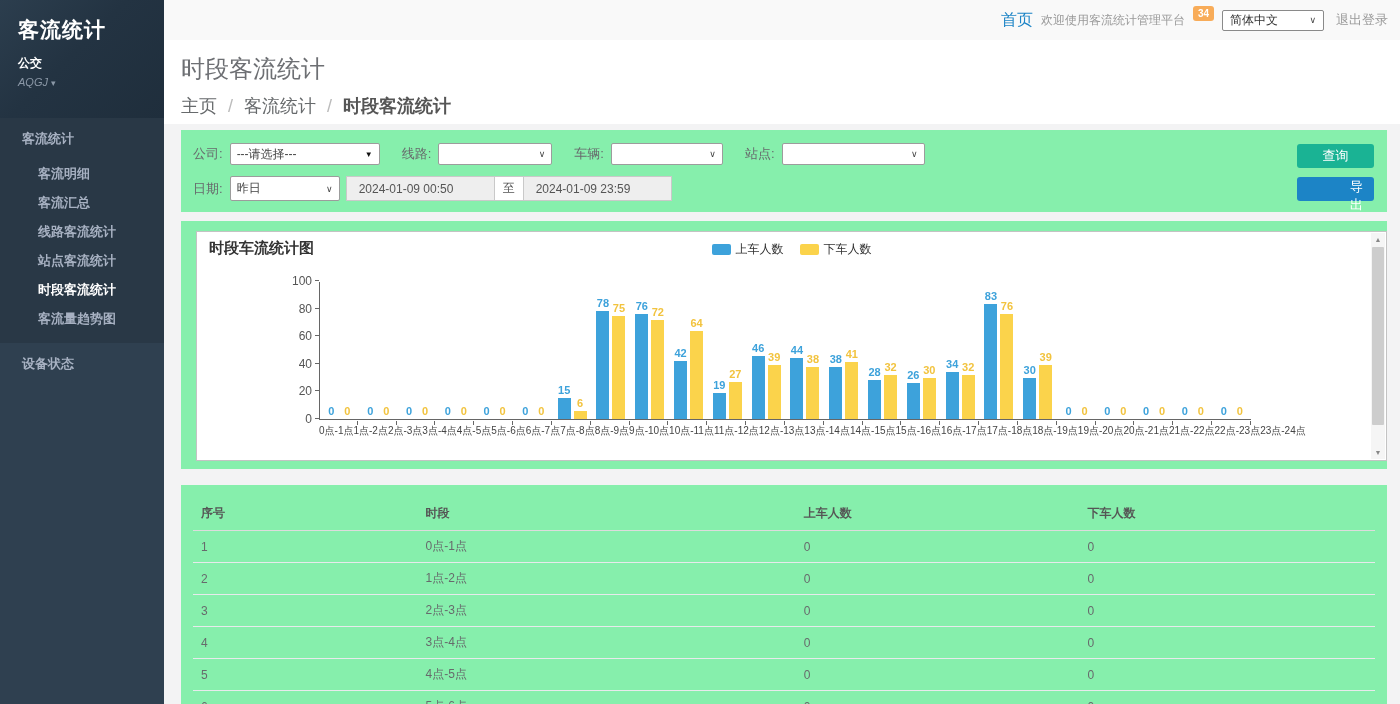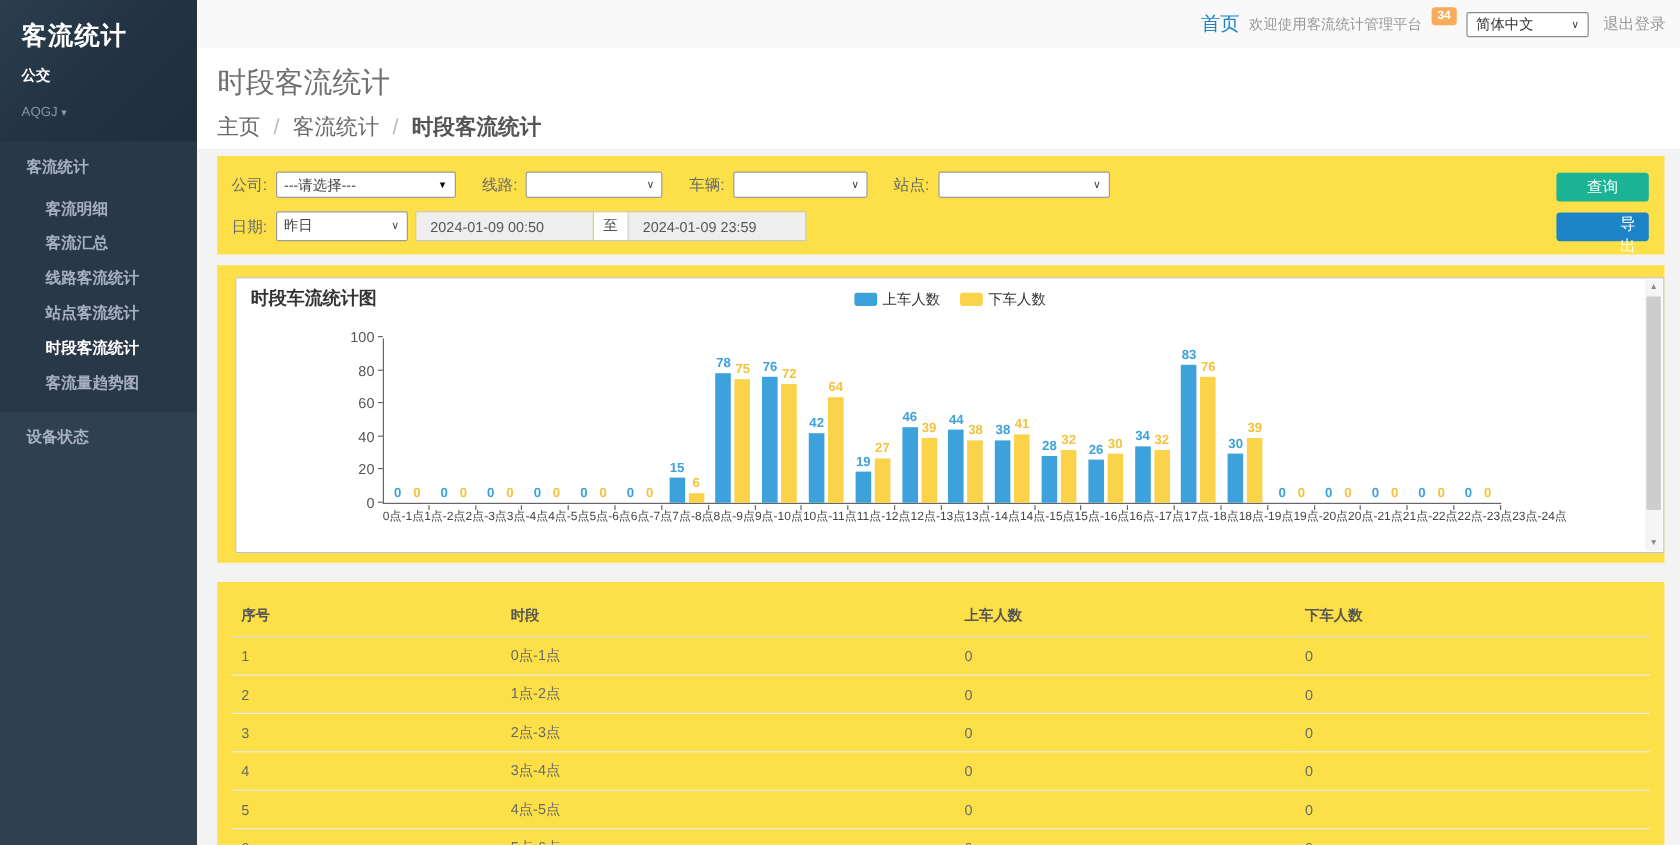--- a/index.html
+++ b/index.html
@@ -11,21 +11,21 @@
   }
 
   
   .sidebar { position:fixed; left:0; top:0; width:164px; height:704px; background:#2f4050; z-index:5; }
   .sidebar-header {
     height:118px; padding:16px 16px 0 18px;
     background:linear-gradient(135deg,#2c3e4e 0%,#233342 45%,#1f2e3c 100%);
   }
   .logo-title { color:#fff; font-size:21px; font-weight:bold; letter-spacing:1px; }
   .org-name { color:#fff; font-size:12px; font-weight:bold; margin-top:11px; }
-  .user-row { color:#8b98a7; font-size:11px; margin-top:16px; cursor:pointer; }
+  .user-row { color:#8b98a7; font-size:11px; margin-top:4px; cursor:pointer;font-style:italic; }
   .caret { font-size:9px; color:#8b98a7; margin-left:3px; }
   .nav-section.expanded { background:#293846; }
   .nav-item { padding:12px 10px 12px 22px; color:#a7b1c2; font-size:13px; font-weight:bold; cursor:pointer; }
   .subnav { padding-bottom:9px; }
   .subnav-item { padding:5px 10px 6px 38px; color:#a7b1c2; font-size:13px; font-weight:bold; cursor:pointer; }
   .subnav-item.active { color:#ffffff; }
 
   
   .main { margin-left:164px; }
   .topbar {
@@ -48,21 +48,21 @@
   .logout-link { color:#999; font-size:13px; margin-left:12px; cursor:pointer; white-space:nowrap; }
 
   .page-heading { background:#fff; height:84px; padding:13px 0 0 17px; }
   .page-title { font-size:24px; font-weight:normal; color:#6d6f73; margin:0; }
   .breadcrumb { margin-top:9px; font-size:18px; color:#676a6c; }
   .breadcrumb .sep { color:#bbb; margin:0 6px; }
   .breadcrumb .current { font-weight:bold; color:#555; }
   .crumb { cursor:pointer; }
 
   .content { padding:6px 13px 0 17px; }
-  .panel { background:#fde047; }
+  .panel { background:#86efac; }
 
   
   .filter-panel { height:82px; position:relative; padding:13px 12px 0 12px; }
   .filter-row { display:flex; align-items:center; }
   .filter-row + .filter-row { margin-top:11px; }
   .f-label { font-size:13px; color:#676a6c; margin-right:7px; white-space:nowrap; }
   .f-group { display:flex; align-items:center; margin-right:22px; }
   .select {
     height:22px; border:1px solid #9c9c9c; background:#fff; border-radius:2px;
     display:flex; align-items:center; justify-content:space-between;

